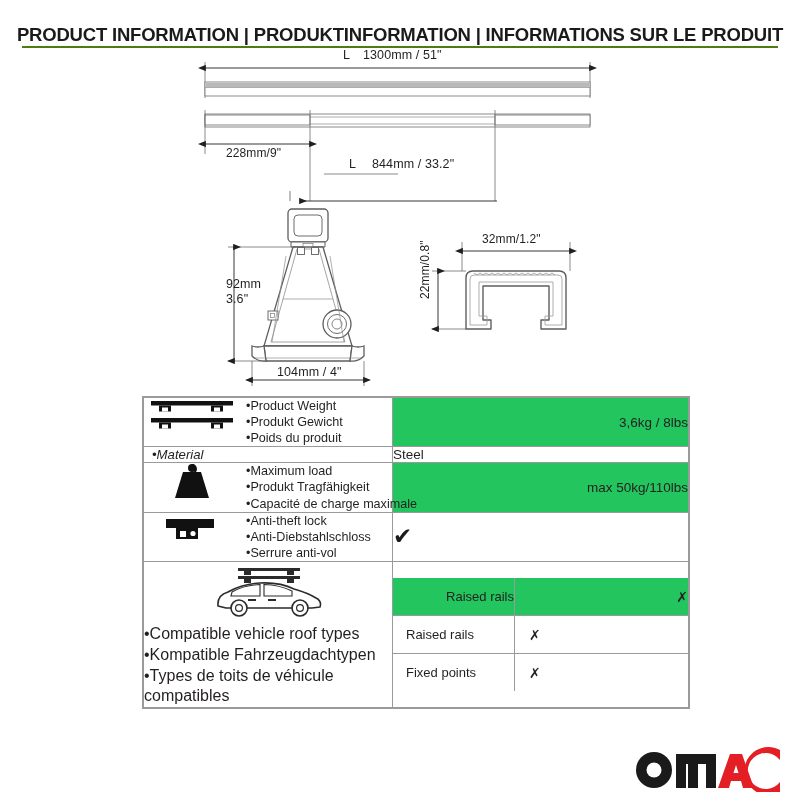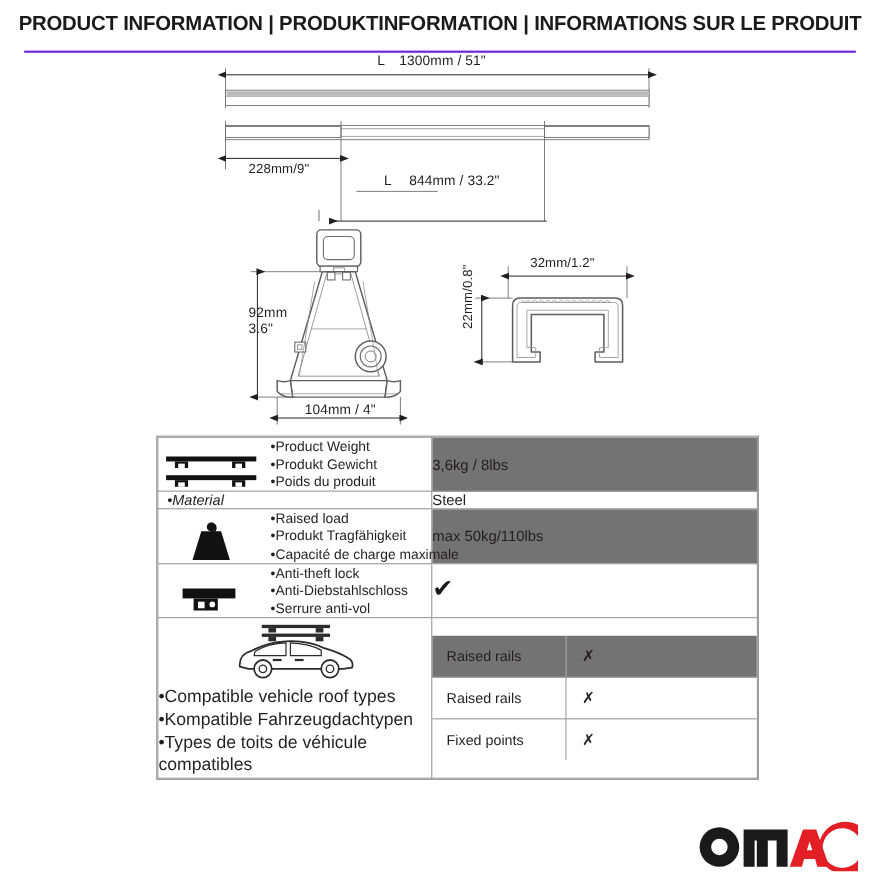--- a/index.html
+++ b/index.html
@@ -16,23 +16,23 @@
     overflow: hidden;
   }
 
   
   .header {
     position: absolute;
     left: 22px;
     top: 10px;
     width: 756px;
     height: 36px;
-    border-bottom: 2px solid #6d28d9;
+    border-bottom: 2px solid #4d7c0f;
     display: flex;
-    align-items: flex-start;
+    align-items: flex-end;
     justify-content: center;
   }
   .header-title {
     font-size: 18.5px;
     font-weight: bold;
     letter-spacing: -0.2px;
     white-space: nowrap;
     color: #1a1a1a;
   }
 
@@ -77,25 +77,25 @@
   }
   .cell-left {
     width: 248px;
     padding: 6px 4px 6px 8px;
   }
   .cell-right {
     padding: 6px 0 6px 14px;
     font-size: 13.5px;
     color: #231f20;
   }
-  .shade { background: #737373; }
+  .shade { background: #22c55e; text-align: right; }
 
   .left-inner {
     display: flex;
-    align-items: flex-end;
+    align-items: flex-start;
     gap: 6px;
   }
   .icon-box {
     flex: 0 0 auto;
     width: 96px;
     display: flex;
     align-items: center;
     justify-content: center;
   }
   .label-lines {
@@ -394,21 +394,21 @@
         <td class="cell-left">
           <div class="left-inner">
             <div class="icon-box">
               <svg width="46" height="38" viewBox="0 0 46 38">
                 <circle cx="23" cy="5" r="4" fill="#111"></circle>
                 <path d="M23 2 a4 4 0 0 1 0 8" fill="none" stroke="#111" stroke-width="2"></path>
                 <path d="M14 9 L32 9 L40 35 L6 35 Z" fill="#111"></path>
               </svg>
             </div>
             <div class="label-lines">
-              <div>•Raised load</div>
+              <div>•Maximum load</div>
               <div>•Produkt Tragfähigkeit</div>
               <div>•Capacité de charge maximale</div>
             </div>
           </div>
         </td>
         <td class="cell-right shade">max 50kg/110lbs</td>
       </tr>
 
       <tr>
         <td class="cell-left">

